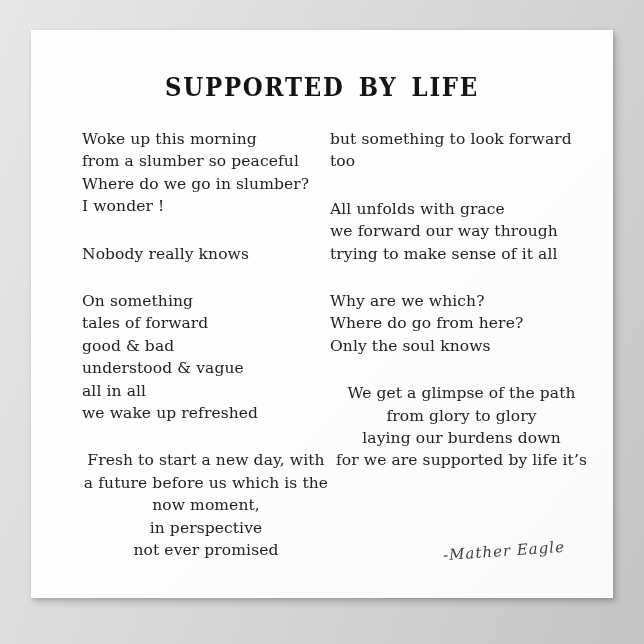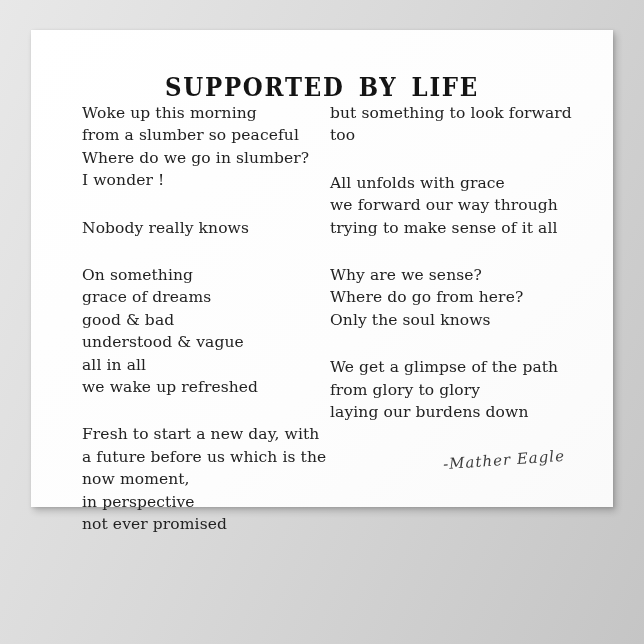--- a/index.html
+++ b/index.html
@@ -19,47 +19,48 @@
   body {
     font-family: "DejaVu Serif", "Liberation Serif", serif;
     background: linear-gradient(115deg, var(--bg-start) 0%, #d9d9d9 45%, var(--bg-end) 100%);
     position: relative;
   }
   .poster {
     position: absolute;
     left: 31px;
     top: 30px;
     width: 582px;
-    height: 477px;
+    height: 568px;
     background: linear-gradient(135deg, #ffffff 0%, var(--poster-bg) 60%, #fafafa 100%);
     box-shadow: 3px 4px 7px rgba(0,0,0,0.20), 1px 1px 3px rgba(0,0,0,0.12);
   }
   .title {
     margin-top: 42px;
     text-align: center;
     font-size: 26px;
     line-height: 30px;
     font-weight: 700;
     letter-spacing: 2px;
     word-spacing: 5px;
     color: var(--title-text);
     transform: scaleX(0.88);
     transform-origin: 50% 50%;
     white-space: nowrap;
   }
   .columns {
     display: flex;
+    margin-top: 26px;
     padding-left: 51px;
     padding-right: 20px;
   }
   .col { color: var(--body-text); }
   .col-left { width: 248px; flex: 0 0 248px; }
   .col-right { flex: 1 1 auto; }
   .stanza { margin-bottom: 25px; }
-  .stanza:last-child { margin-bottom: 0; }
+  .stanza:last-child { margin-bottom: 0; text-align: center; }
   .line {
     font-size: 15.5px;
     line-height: 22.4px;
     white-space: nowrap;
     letter-spacing: 0.1px;
   }
   .signature {
     position: absolute;
     right: 48px;
     bottom: 38px;
@@ -83,21 +84,21 @@
           <div class="line">Woke up this morning</div>
           <div class="line">from a slumber so peaceful</div>
           <div class="line">Where do we go in slumber?</div>
           <div class="line">I wonder !</div>
         </div>
         <div class="stanza">
           <div class="line">Nobody really knows</div>
         </div>
         <div class="stanza">
           <div class="line">On something</div>
-          <div class="line">grace of dreams</div>
+          <div class="line">tales of forward</div>
           <div class="line">good &amp; bad</div>
           <div class="line">understood &amp; vague</div>
           <div class="line">all in all</div>
           <div class="line">we wake up refreshed</div>
         </div>
         <div class="stanza">
           <div class="line">Fresh to start a new day, with</div>
           <div class="line">a future before us which is the</div>
           <div class="line">now moment,</div>
           <div class="line">in perspective</div>
@@ -108,26 +109,27 @@
         <div class="stanza">
           <div class="line">but something to look forward</div>
           <div class="line">too</div>
         </div>
         <div class="stanza">
           <div class="line">All unfolds with grace</div>
           <div class="line">we forward our way through</div>
           <div class="line">trying to make sense of it all</div>
         </div>
         <div class="stanza">
-          <div class="line">Why are we sense?</div>
+          <div class="line">Why are we which?</div>
           <div class="line">Where do go from here?</div>
           <div class="line">Only the soul knows</div>
         </div>
         <div class="stanza">
           <div class="line">We get a glimpse of the path</div>
           <div class="line">from glory to glory</div>
           <div class="line">laying our burdens down</div>
+          <div class="line">for we are supported by life it’s</div>
         </div>
       </div>
   </div>
 
   <div class="signature">-Mather Eagle</div>
 </div>
 
 </body></html>

